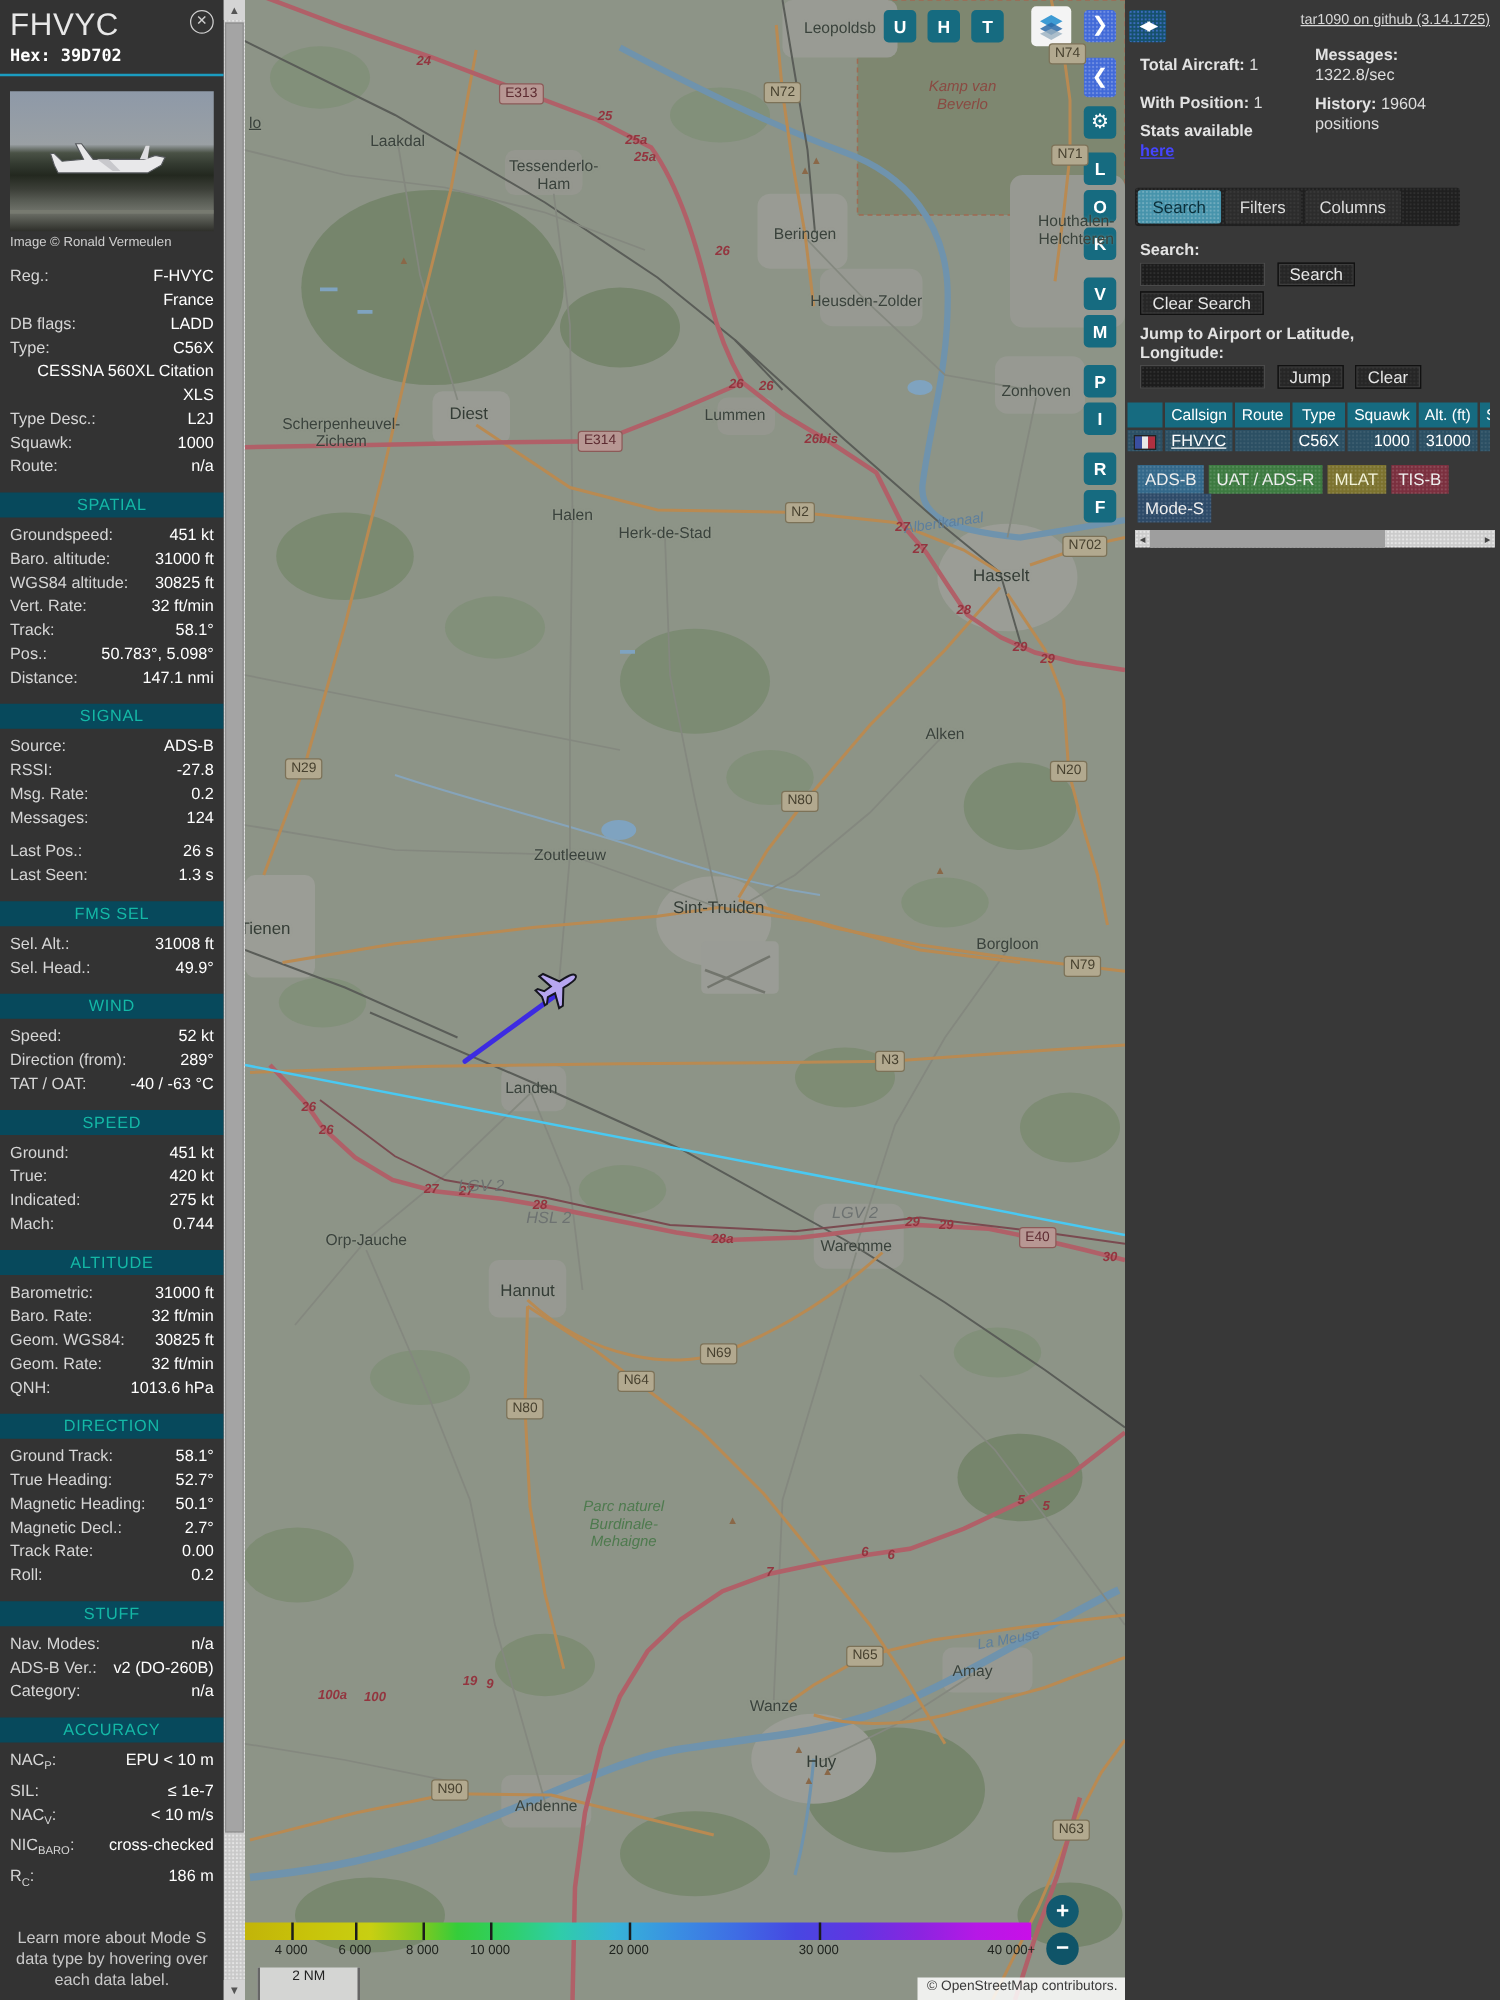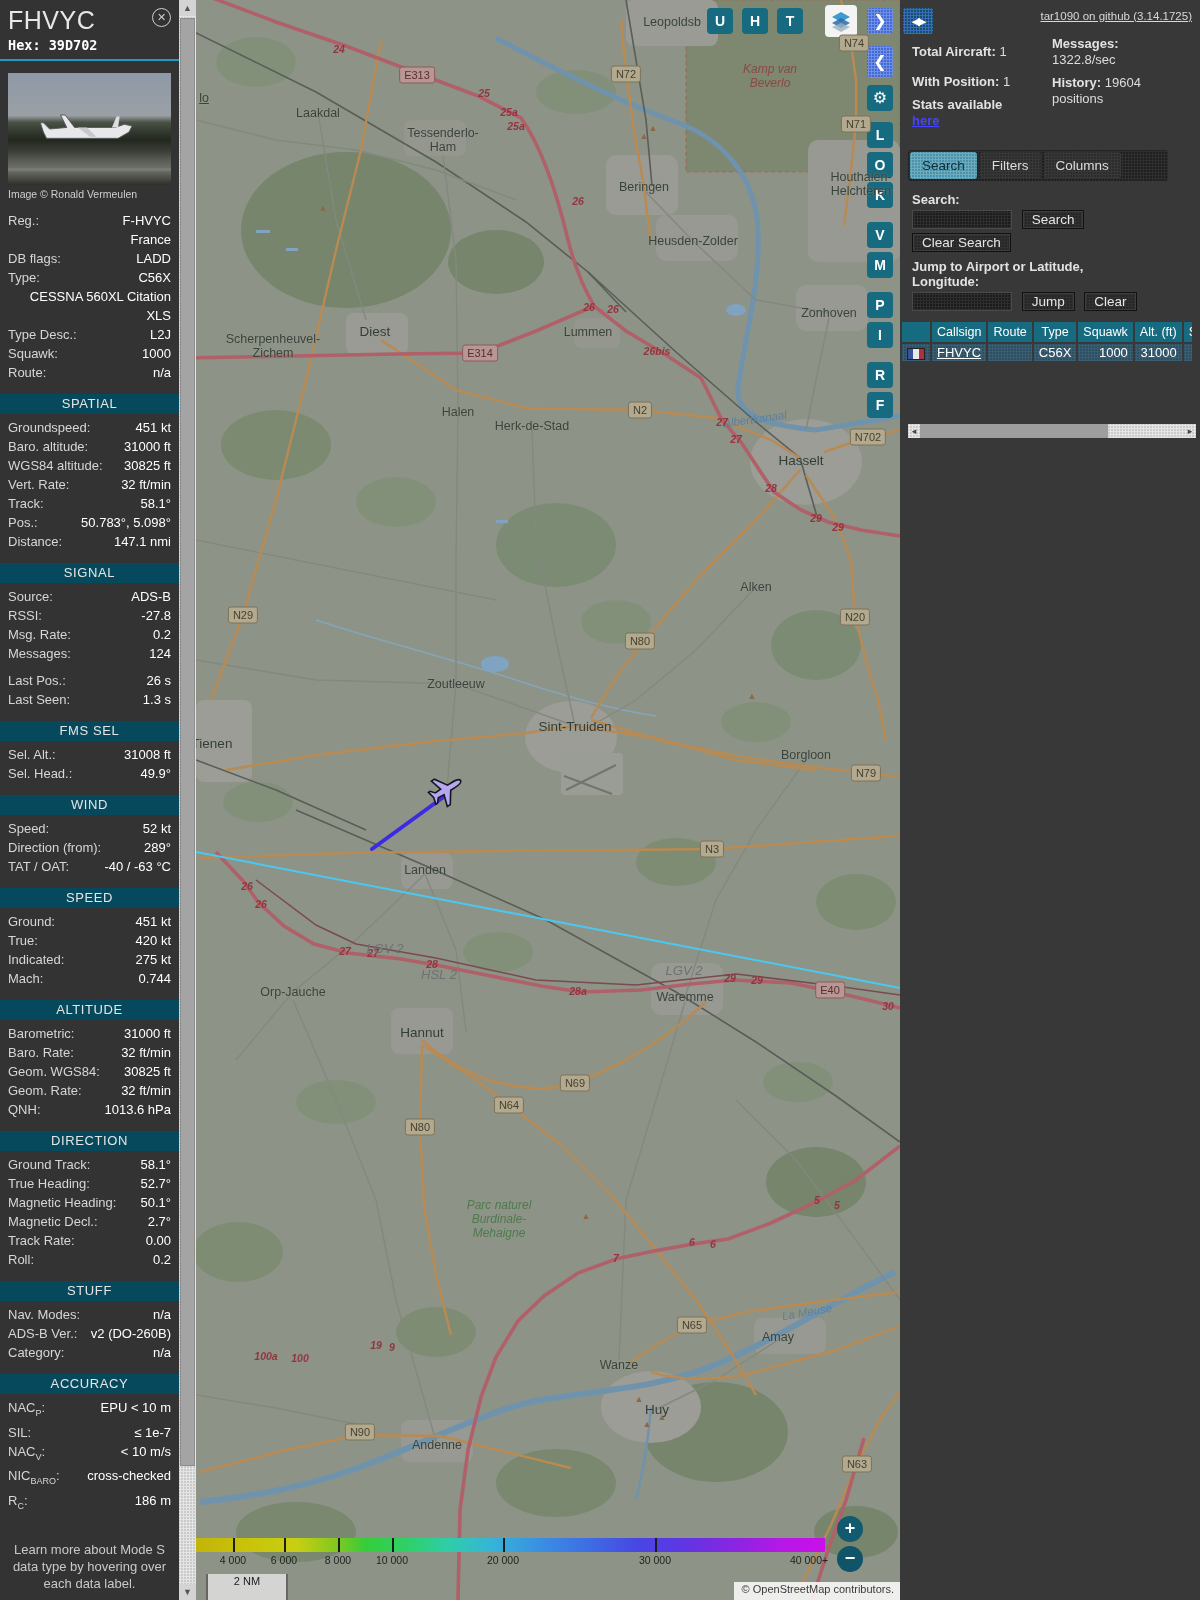--- a/index.html
+++ b/index.html
@@ -15,21 +15,21 @@
   .photo{margin:12px 8px 0 8px;height:112px;position:relative;overflow:hidden;background:linear-gradient(#8e99a8 0%,#9aa0a4 38%,#4a5246 44%,#333a30 52%,#23281f 60%,#3c3f38 70%,#585c54 78%,#70736b 86%,#2e2f2a 100%);}
   .photo svg{position:absolute;left:14px;top:28px;}
   .photo-strip{position:absolute;left:0;right:0;bottom:14px;height:3px;background:#777a70;}
   .credit{margin:3px 8px 0 8px;font-size:10.5px;color:#cfcfcf;}
   .rows{padding:0 8px;margin-top:11px;}
   .drow{display:flex;justify-content:space-between;font-size:13px;line-height:19px;}
   .drow .lb{color:#d6d6d6;white-space:nowrap;}
   .drow .vl{color:#fff;text-align:right;flex:1;margin-left:6px;}
   .drow .vl.link{cursor:pointer;}
   .drow.gap{margin-top:8px;}
-  .sec-h{margin-top:12px;background:#07495c;color:#e5e5e5;text-align:center;font-size:13px;line-height:20px;letter-spacing:.6px;}
+  .sec-h{margin-top:12px;background:#07495c;color:#14b8a6;text-align:center;font-size:13px;line-height:20px;letter-spacing:.6px;}
   sub{font-size:9px;}
   .sb-note{margin-top:26px;padding:0 8px;text-align:center;color:#c9c9c9;font-size:13px;line-height:17px;}
 
   
   #sb-scroll{position:absolute;left:179px;top:0;width:17px;height:1600px;background:#c9c9c9;background-image:radial-gradient(rgba(255,255,255,.5) 1px,transparent 1.2px);background-size:3px 3px;}
   #sb-scroll .arr{position:absolute;left:0;width:17px;height:16px;background:#d4d4d4;color:#555;font-size:9px;text-align:center;line-height:16px;cursor:pointer;}
   #sb-scroll .thumb{position:absolute;left:1px;width:15px;top:18px;height:1448px;background:#a4a4a4;border:1px solid #8e8e8e;cursor:pointer;}
 
   
   #map{position:absolute;left:196px;top:0;width:704px;height:1600px;background:#8d9487;overflow:hidden;}
@@ -682,20 +682,21 @@
               <td style="min-width: 42px;">&nbsp;</td>
               <td>C56X</td>
               <td class="num">1000</td>
               <td class="num">31000</td>
               <td style="min-width: 36px;">&nbsp;</td>
             </tr>
           </tbody>
         </table>
       </div>
 
+    <div id="chips"><span class="chip adsb">ADS-B</span><span class="chip uat">UAT / ADS-R</span><span class="chip mlat">MLAT</span><span class="chip tisb">TIS-B</span><span class="chip modes">Mode-S</span></div>
 
     <div id="hscroll">
       <div class="harr" style="left:0">◂</div>
       <div class="hthumb"></div>
       <div class="harr" style="right:0">▸</div>
     </div>
   </div>
 </div>
 
 </body></html>

